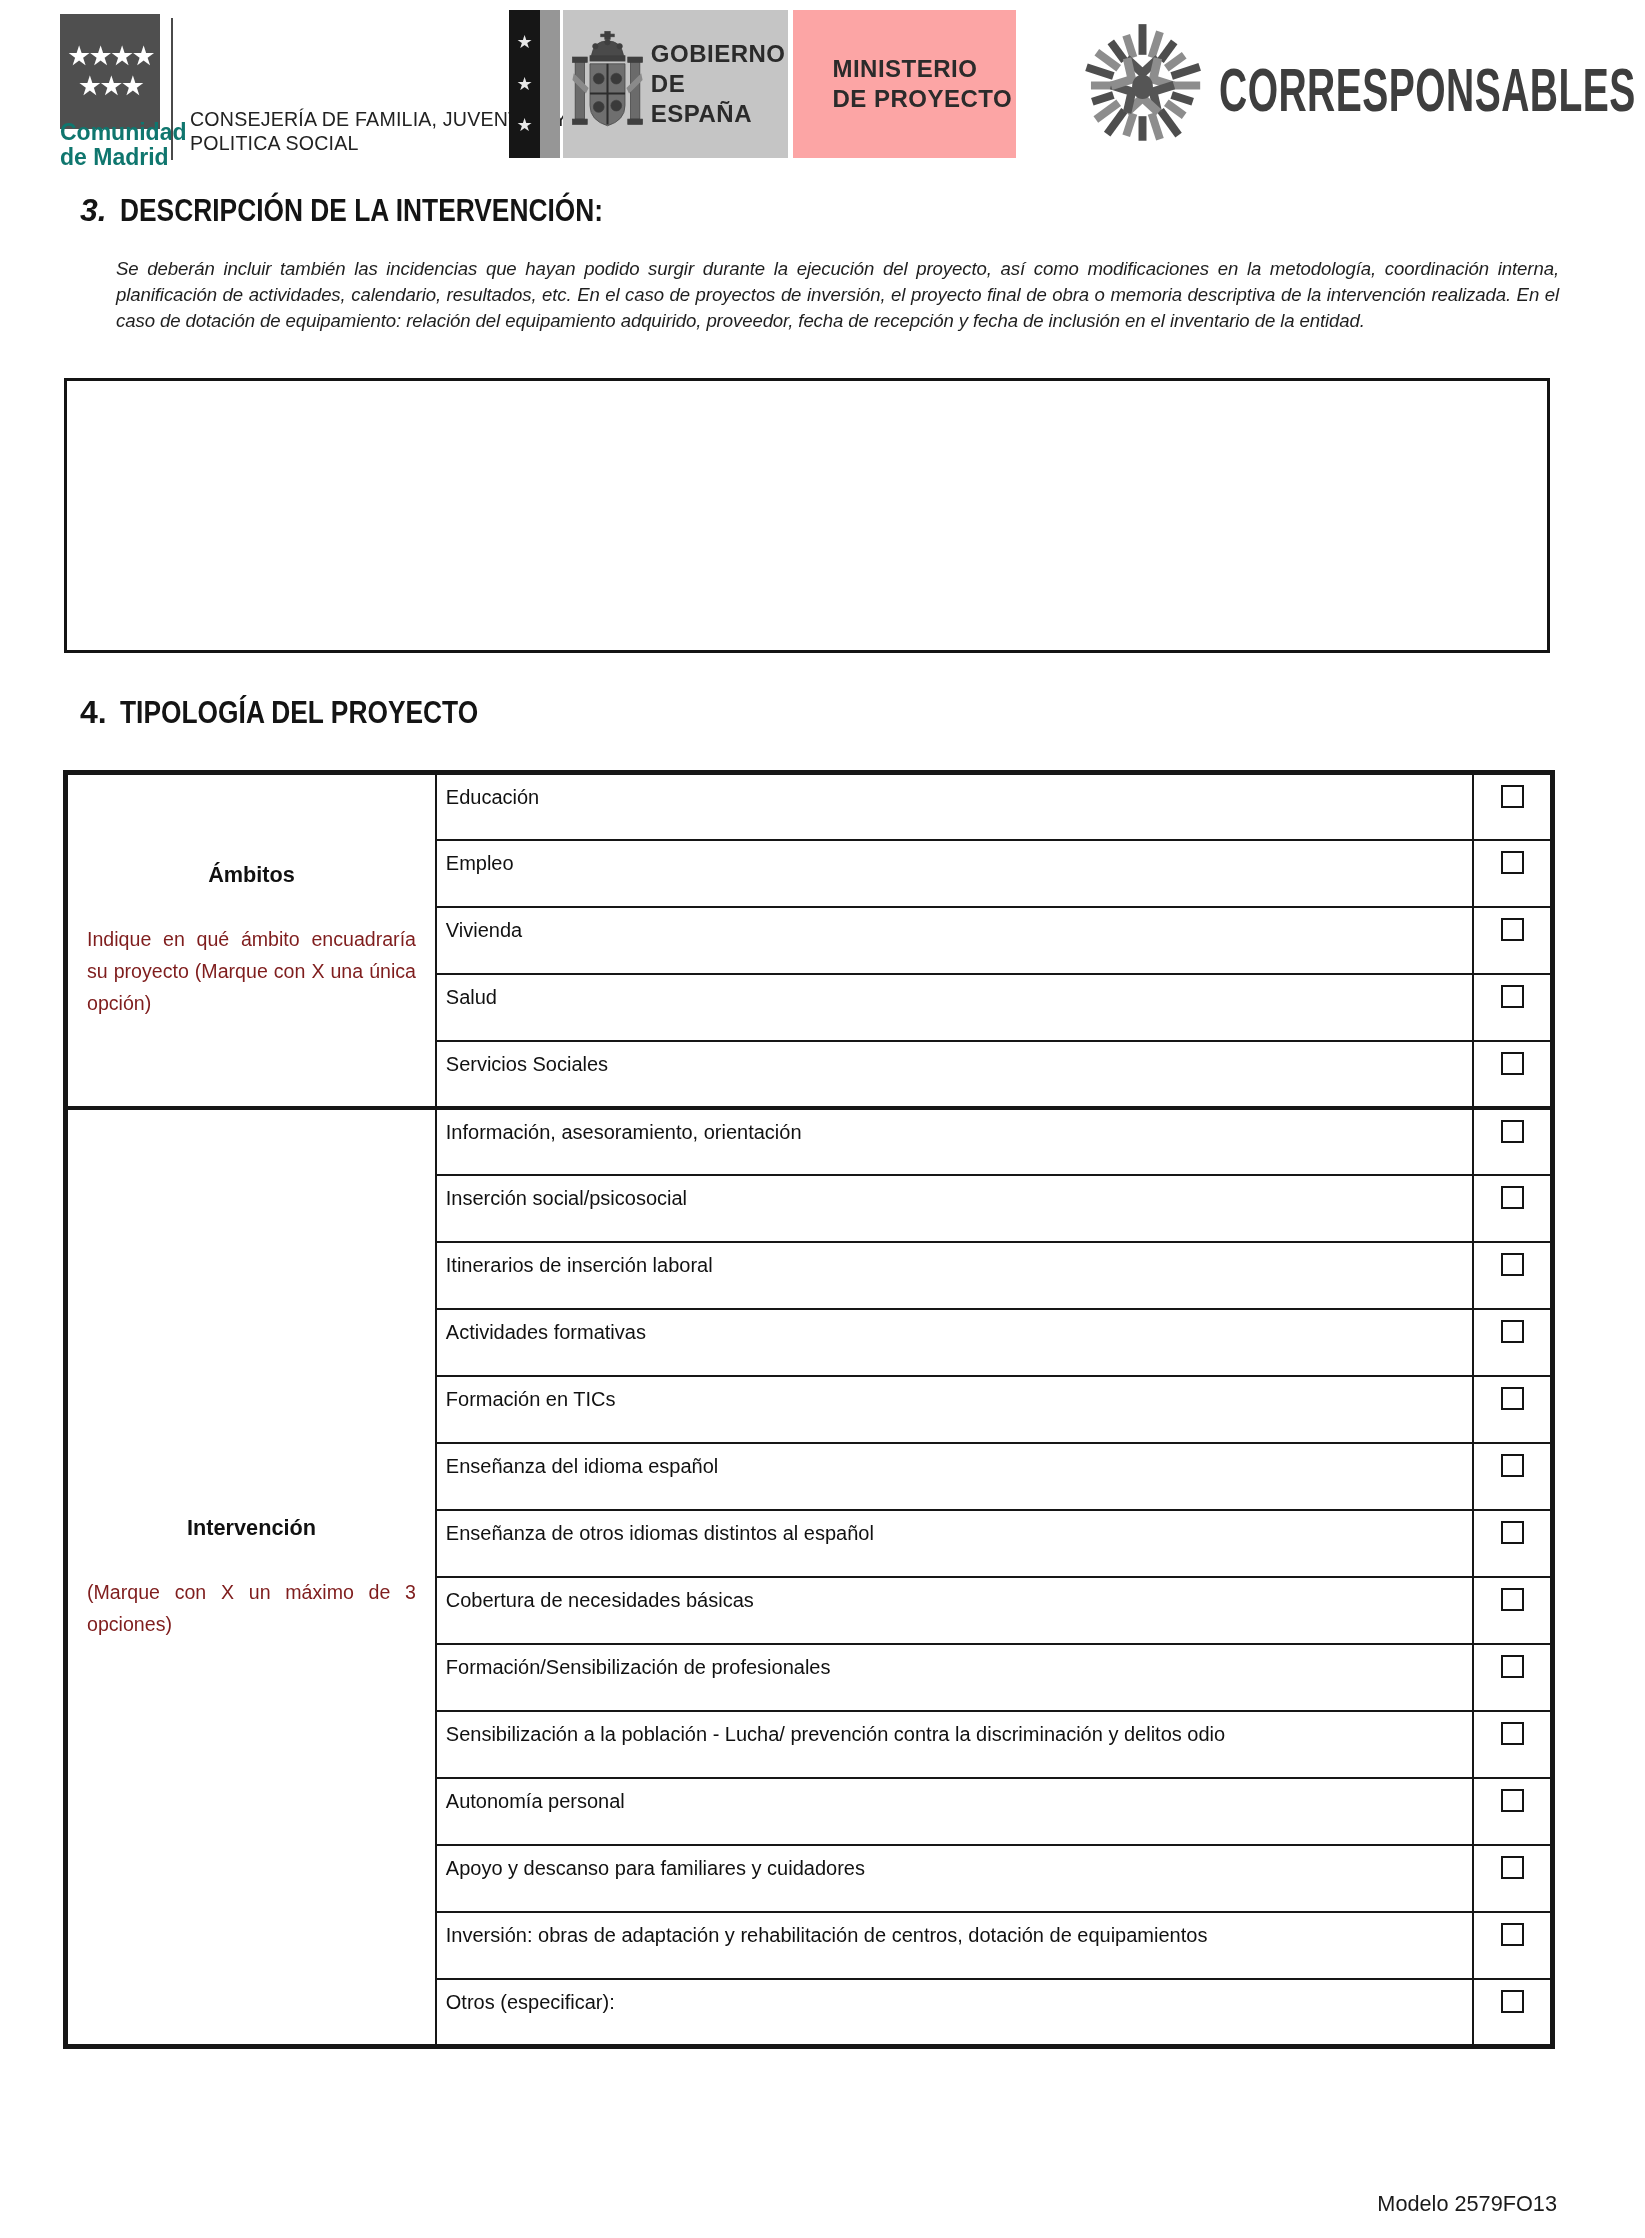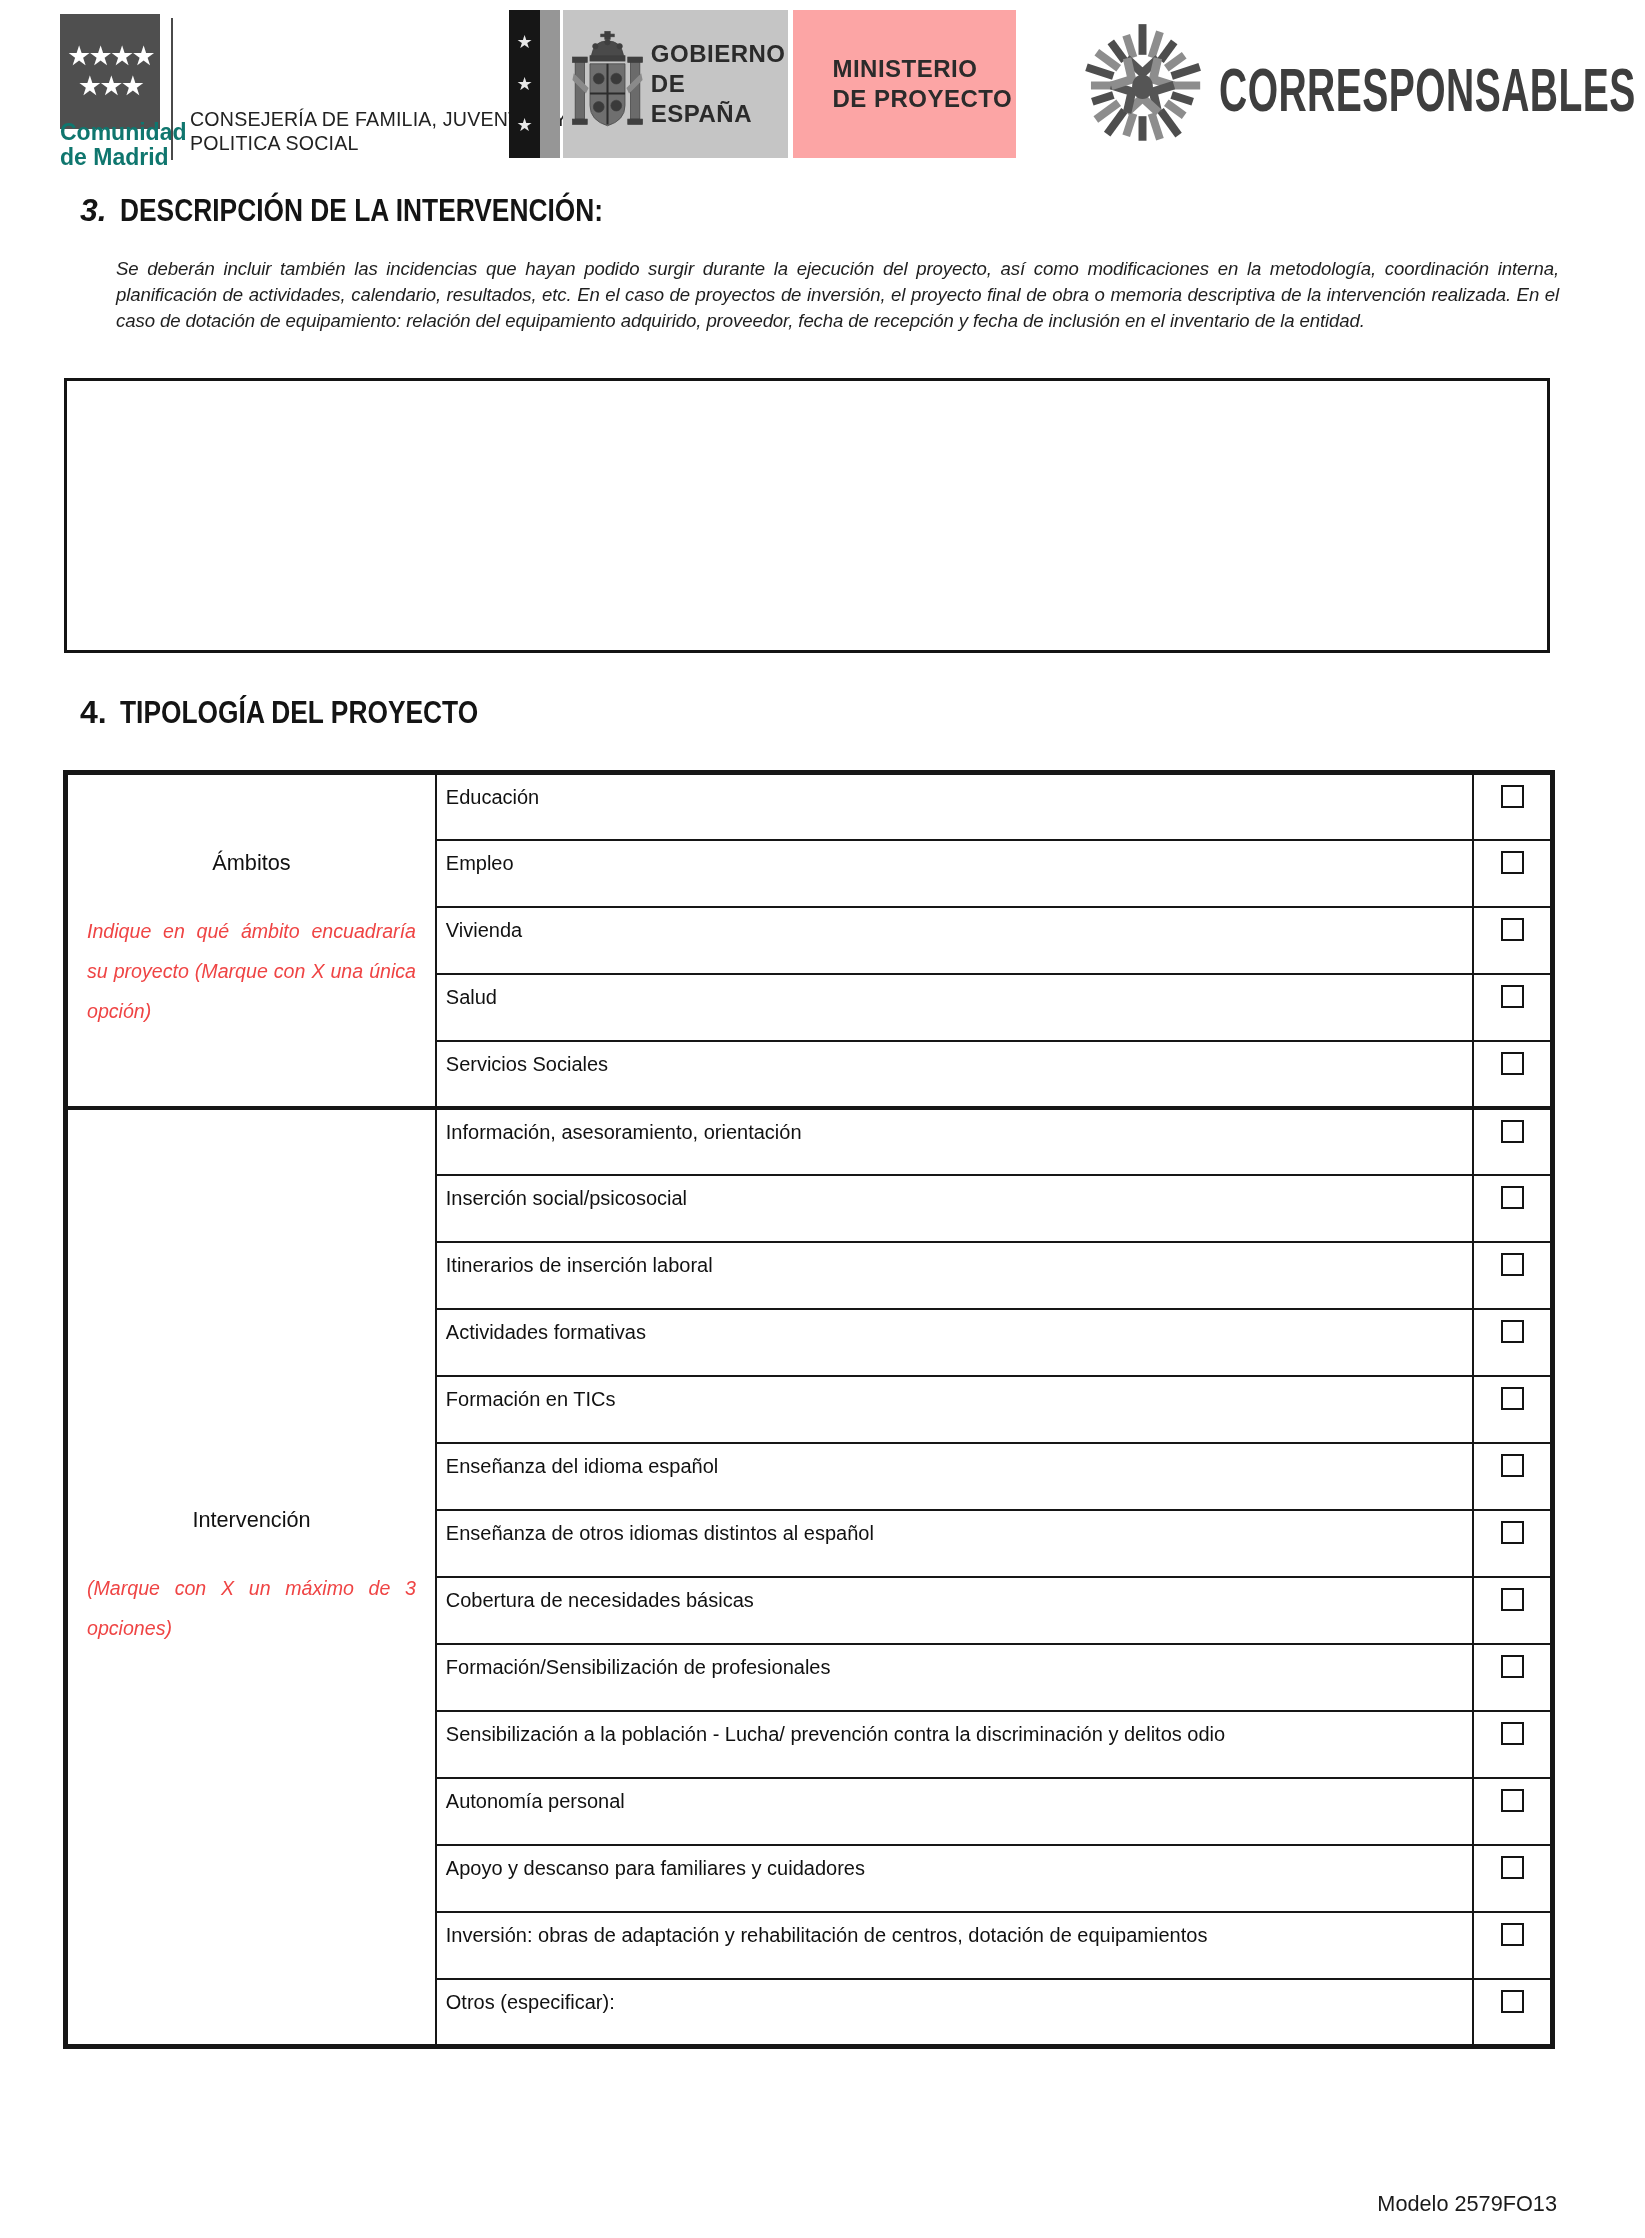--- a/index.html
+++ b/index.html
@@ -107,26 +107,26 @@
     vertical-align: top; padding: 10.8px 9.5px 0 8.8px;
     font-size: 20px; color: #111111; margin-left: 7px;
   }
   .check-cell { vertical-align: top; }
   .checkbox {
     width: 23px; height: 23px; margin: 10px auto 0;
     border: 2px solid #141414; background: #ffffff;
   }
   .label-cell { vertical-align: middle; padding: 0 19px; }
   .label-title {
-    text-align: center; font-weight: normal; font-size: 21.7px; color: #111111;
+    text-align: center; font-weight: bold; font-size: 21.7px; color: #111111;
     margin-bottom: 35px;
   }
   .label-note {
-    font-style: italic; font-size: 19.6px; line-height: 40px;
-    text-align: justify; color: #ef4444;
+    font-size: 19.6px; line-height: 32px;
+    text-align: justify; color: #7f1d1d;
   }
 
   .footer-model {
     position: absolute; top: 2191px; right: 89px;
     font-size: 21.7px; color: #1a1a1a;
   }
 </style>
 </head>
 <body>
 

